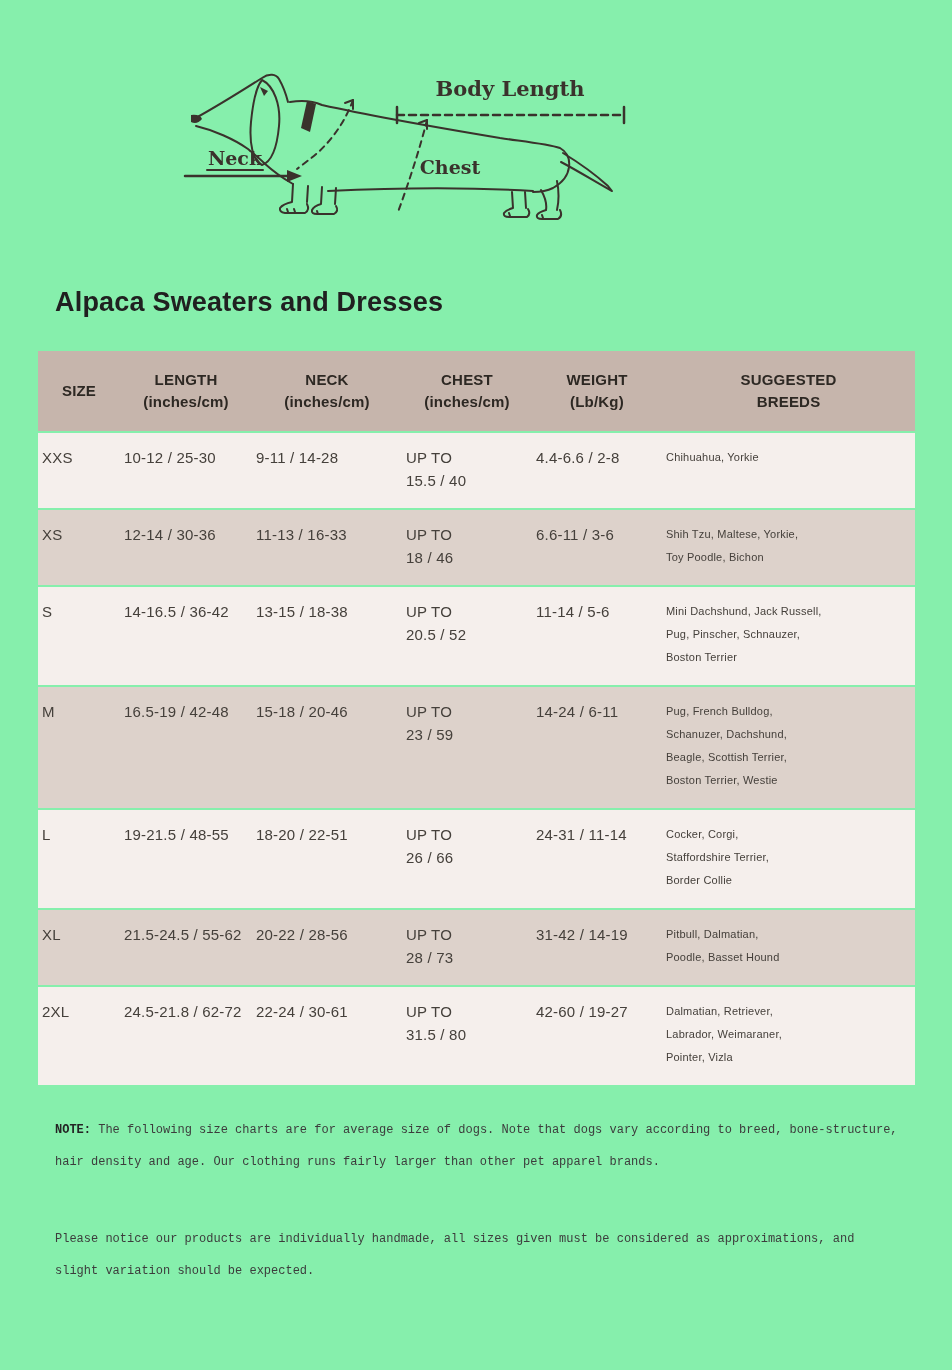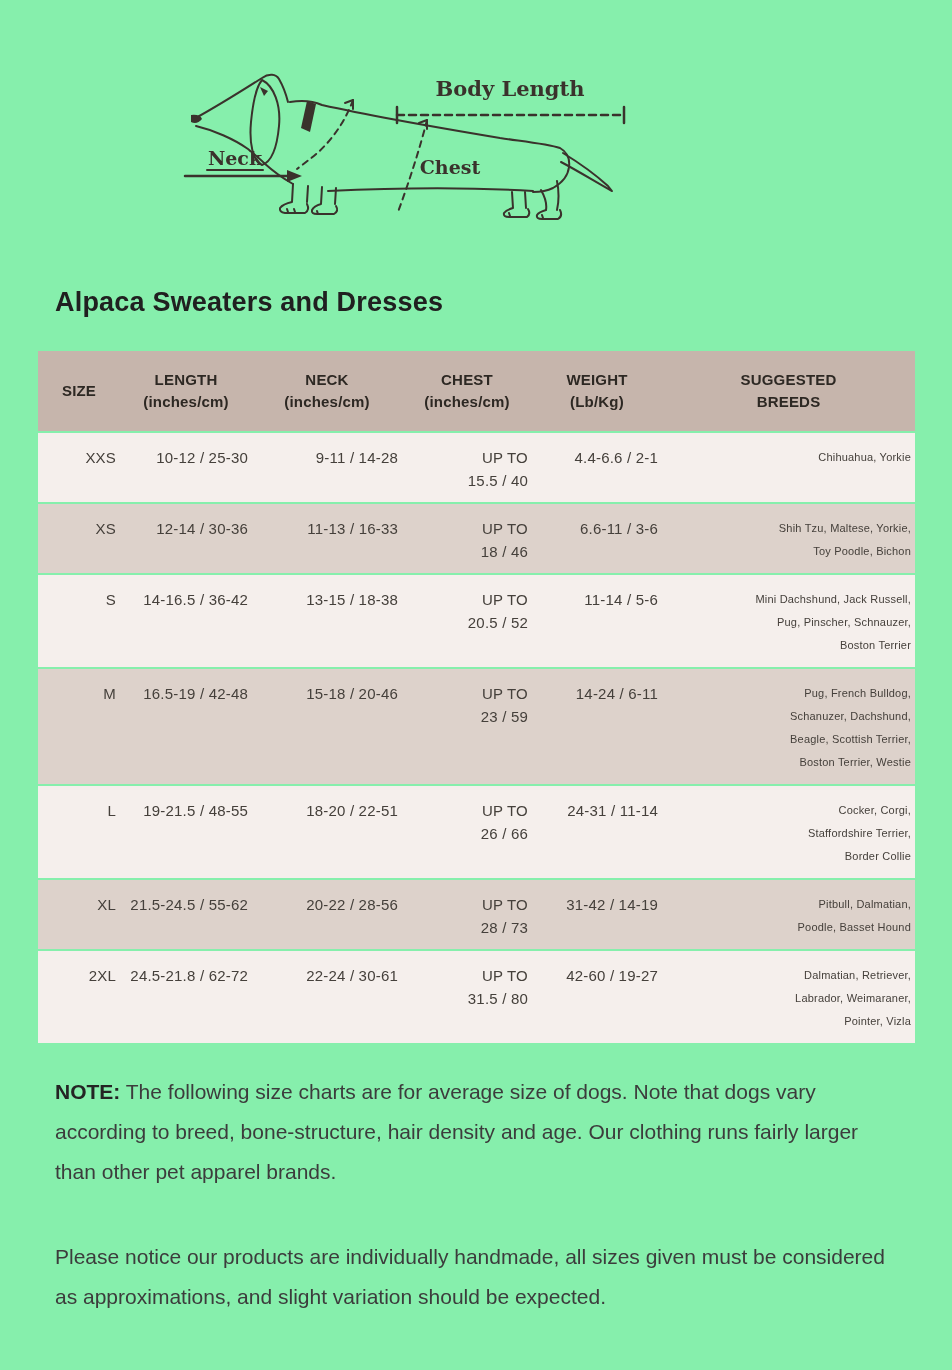--- a/index.html
+++ b/index.html
@@ -21,29 +21,29 @@
   table.size-table{
     margin:30px 0 0 38px;width:877px;table-layout:fixed;
     border-collapse:separate;border-spacing:0 2px;font-size:15px;
   }
   table.size-table th{
     background:#c6b5ac;color:#2d2823;font-weight:700;font-size:15px;
     line-height:22px;height:80px;vertical-align:middle;text-align:center;
     white-space:pre-line;padding:0 2px;letter-spacing:.2px;
   }
   table.size-table td{
-    vertical-align:top;text-align:right;padding:13px 4px 10px;
+    vertical-align:top;text-align:left;padding:13px 4px 16px;
     line-height:23px;white-space:pre-line;color:#45403b;letter-spacing:.2px;
   }
   tr.light td{background:#f5efec;}
   tr.dark td{background:#ddd2cb;}
   td.cell-breeds{font-size:11px;line-height:22px;padding-top:14px;}
   td.cell-size{color:#45403b;}
 
-  .notes{margin:27px 50px 0 55px;font-size:21px;line-height:40px;color:#3c3c3c;}
+  .notes{margin:27px 50px 0 55px;font-size:12px;line-height:32px;color:#3c3c3c;font-family:Liberation Mono, monospace;}
   .notes p{margin:0;}
   .notes p + p{margin-top:45px;}
   .notes b{color:#242424;}
 </style>
 </head>
 <body>
 
 <div class="page">
 
   <svg class="dog-figure" viewBox="0 0 650 180" xmlns="http://www.w3.org/2000/svg">
@@ -124,21 +124,21 @@
 BREEDS</th>
           </tr>
       </thead>
       <tbody id="table-body">
           <tr class="light">
             <td class="cell-size">XXS</td>
             <td class="cell-length">10-12 / 25-30</td>
             <td class="cell-neck">9-11 / 14-28</td>
             <td class="cell-chest">UP TO
 15.5 / 40</td>
-            <td class="cell-weight">4.4-6.6 / 2-1</td>
+            <td class="cell-weight">4.4-6.6 / 2-8</td>
             <td class="cell-breeds">Chihuahua, Yorkie</td>
           </tr>
           <tr class="dark">
             <td class="cell-size">XS</td>
             <td class="cell-length">12-14 / 30-36</td>
             <td class="cell-neck">11-13 / 16-33</td>
             <td class="cell-chest">UP TO
 18 / 46</td>
             <td class="cell-weight">6.6-11 / 3-6</td>
             <td class="cell-breeds">Shih Tzu, Maltese, Yorkie,

